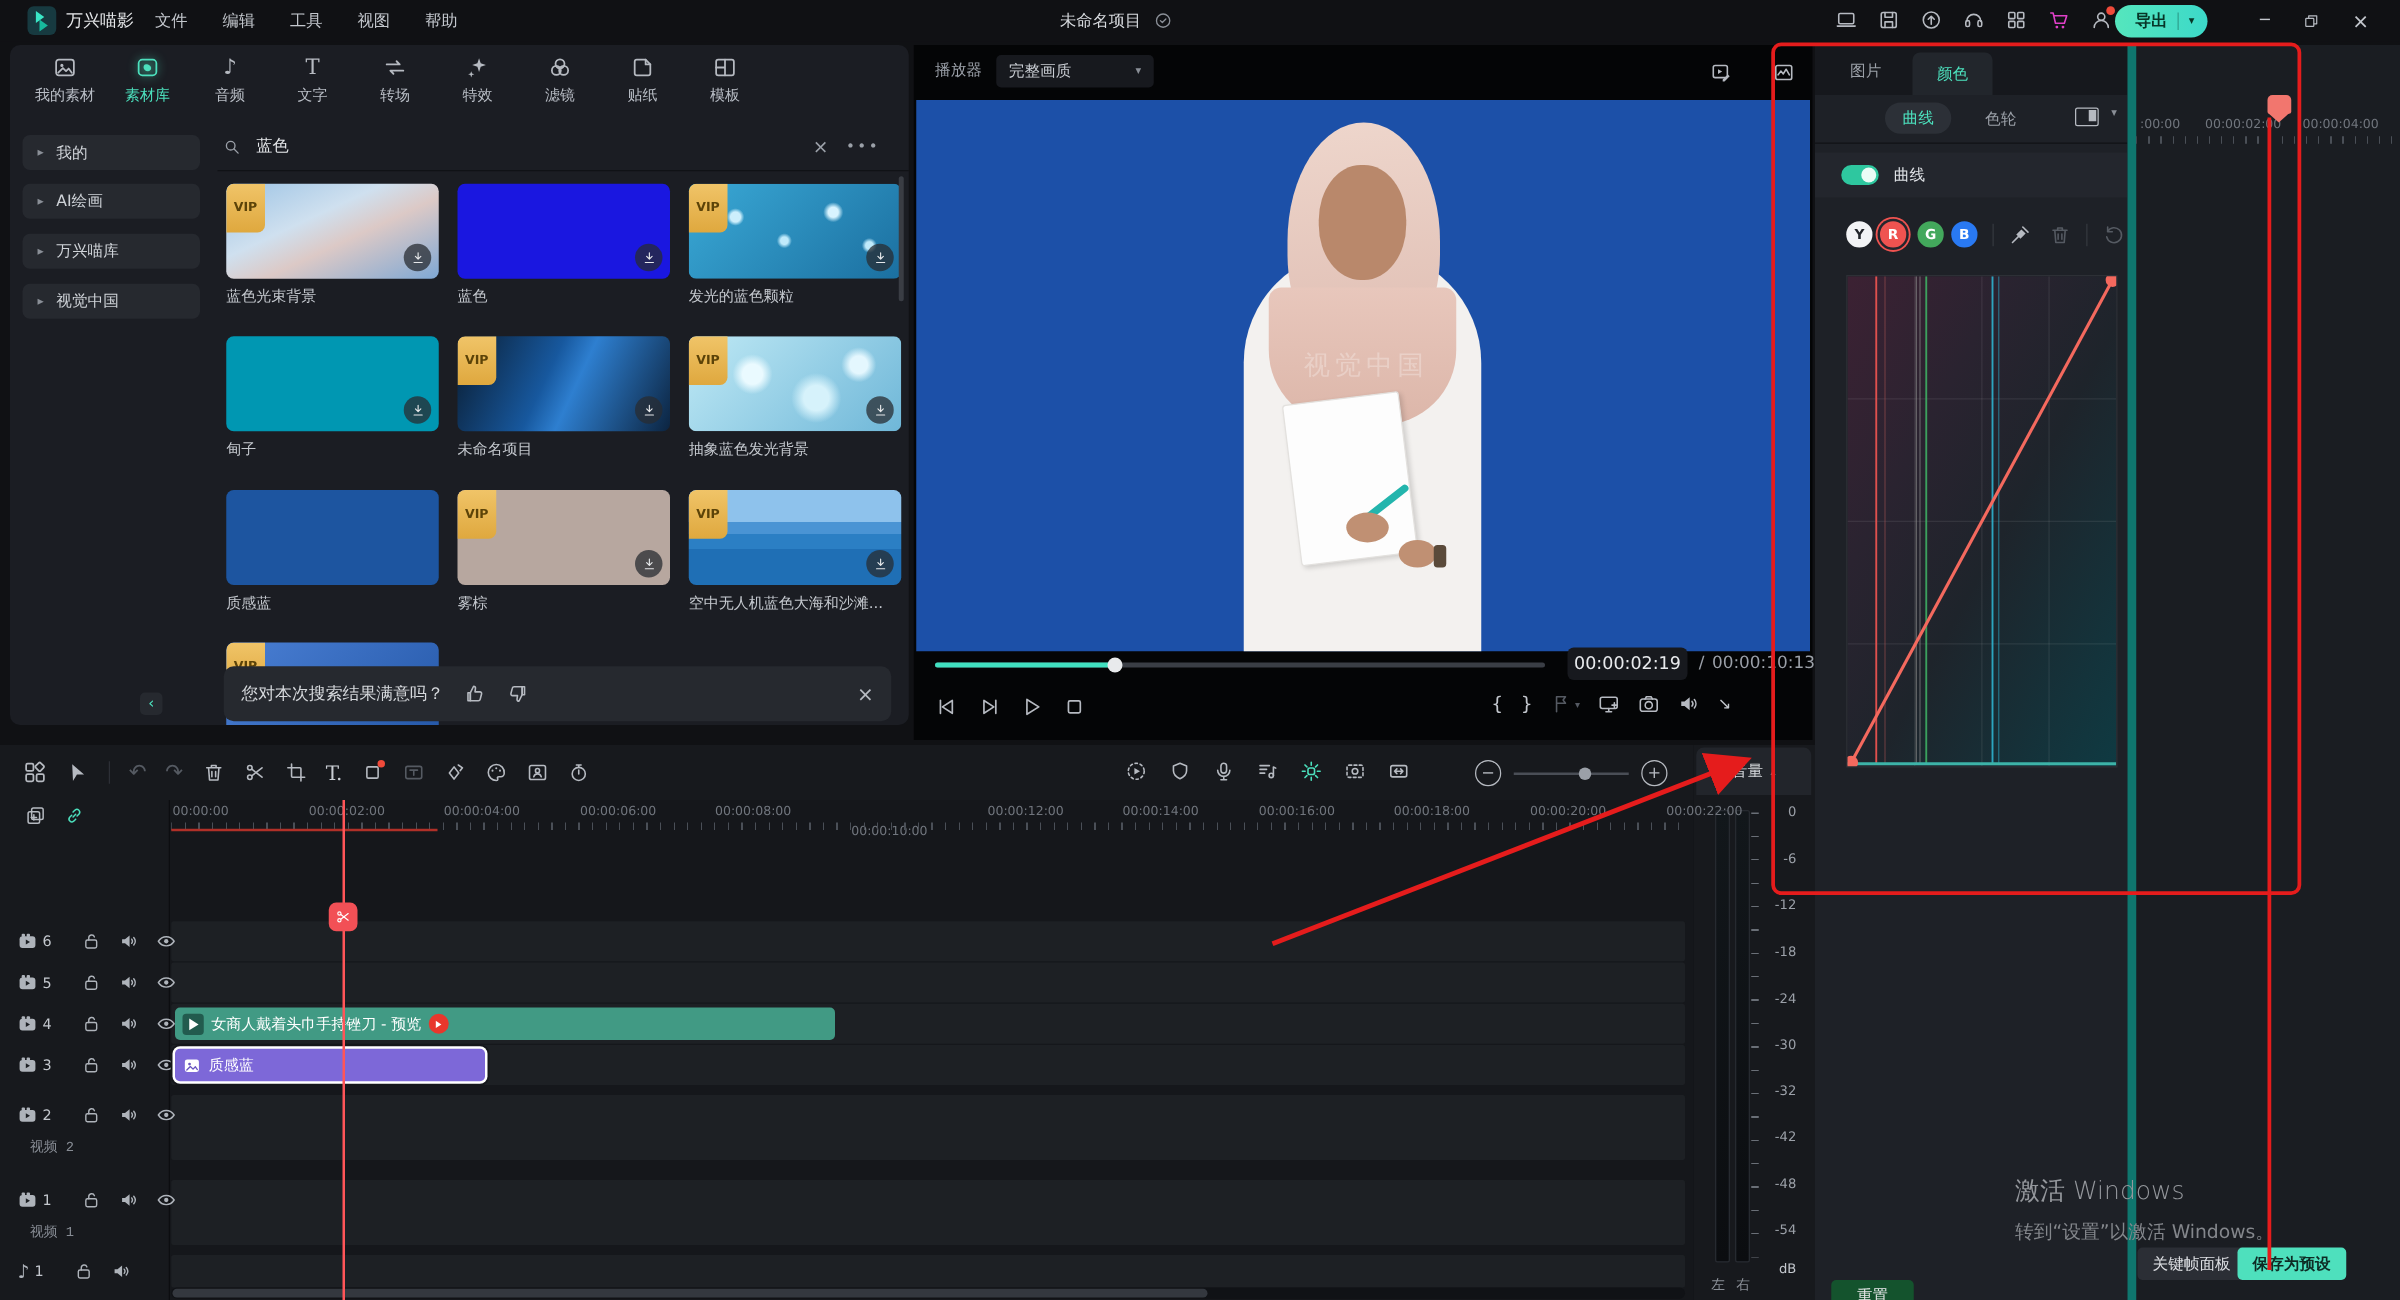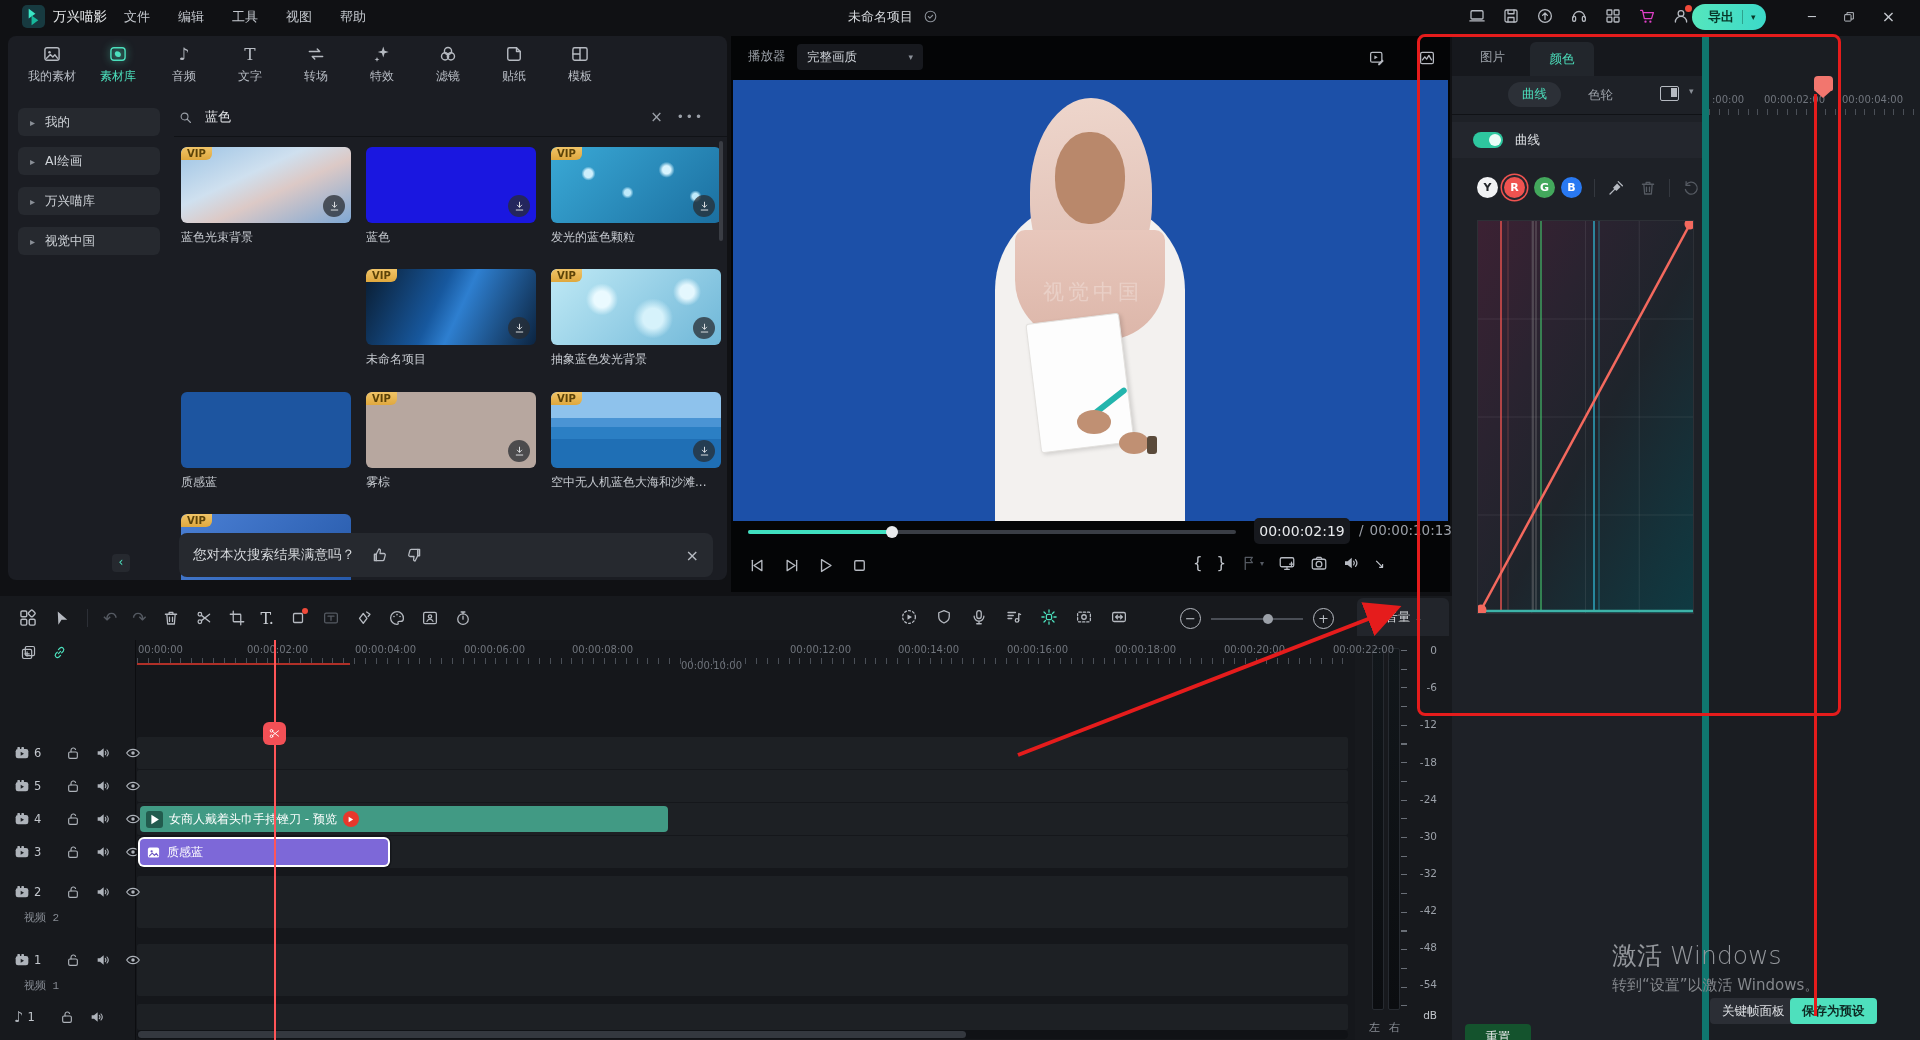--- a/index.html
+++ b/index.html
@@ -17,21 +17,21 @@
   
   #media{left:8px;top:36px;width:719px;height:544px;background:#1b1d23;border-radius:8px;}
   .mtab{width:64px;text-align:center;color:#b9bec6;}
   .mtab .ic{width:20px;height:20px;margin-bottom:4px;}
   .mtab .lbl{font-size:12px;display:block;}
   .mtab.active{color:#4ce0bd;}
   .mtab.active .ic{color:#4ce0bd;filter:drop-shadow(0 0 4px rgba(76,224,189,.8));}
   .sitem{left:10px;width:142px;height:28px;background:#26292f;border-radius:6px;display:flex;align-items:center;gap:10px;padding-left:12px;box-sizing:border-box;color:#cfd3d8;font-size:12.5px;}
   .caret{color:#8a8f97;font-size:10px;}
   .thumb{width:170px;height:76px;border-radius:6px;position:relative;overflow:hidden;}
-  .vip{position:absolute;left:0;top:0;background:linear-gradient(180deg,#f0c468,#dfa83e);color:#5c4308;font-size:10px;font-weight:bold;padding:1px 6px;border-radius:6px 0 6px 0;}
+  .vip{position:absolute;left:0;top:0;background:linear-gradient(180deg,#f0c468,#dfa83e);color:#5c4308;font-size:10px;font-weight:bold;padding:14px 6px;border-radius:6px 0 6px 0;}
   .dl{position:absolute;right:6px;bottom:6px;width:22px;height:22px;border-radius:50%;background:rgba(40,44,50,.75);display:flex;align-items:center;justify-content:center;}
   .dl .ic{width:13px;height:13px;color:#e6e8ea;}
   .clabel{margin-top:6px;font-size:12px;color:#c4c8ce;white-space:nowrap;overflow:hidden;max-width:170px;}
   #feedback{left:171px;top:497px;width:534px;height:44px;background:#26292f;border-radius:8px;display:flex;align-items:center;padding:0 14px;box-sizing:border-box;gap:16px;z-index:6;font-size:13.5px;color:#d6d9dd;}
   
   #player{left:731px;top:36px;width:719px;height:556px;background:#040506;}
   #pvideo{left:2px;top:44px;width:715px;height:441px;background:#1c50a8;overflow:hidden;}
   #pdrop{left:66px;top:8px;width:126px;height:26px;background:#17191e;border-radius:4px;display:flex;align-items:center;justify-content:space-between;padding:0 10px;box-sizing:border-box;font-size:12.5px;color:#c9cdd3;}
   #ptime{left:523px;top:482px;width:96px;height:26px;background:#17191e;border-radius:5px;display:flex;align-items:center;justify-content:center;font-size:14px;color:#e8eaed;}
   .pbar{height:4px;border-radius:2px;}
@@ -479,20 +479,32 @@
               <span class="ic">
                 <svg>
                   <use href="#s-dl"></use>
                 </svg>
               </span>
             </span>
           </div>
         <div class="clabel">发光的蓝色颗粒</div>
       </div>
 
+      <div class="ab" style="left:7px;top:132px">
+        <div class="thumb" style="background:#0097b2">
+            <span class="dl">
+              <span class="ic">
+                <svg>
+                  <use href="#s-dl"></use>
+                </svg>
+              </span>
+            </span>
+          </div>
+        <div class="clabel">甸子</div>
+      </div>
       <div class="ab" style="left:192px;top:132px">
         <div class="thumb" style="background:linear-gradient(115deg,#0a1c30 0%,#17589e 42%,#2e7fd0 55%,#0c2440 100%)">
             <span class="vip">VIP</span>
             <span class="dl">
               <span class="ic">
                 <svg>
                   <use href="#s-dl"></use>
                 </svg>
               </span>
             </span>
@@ -1126,21 +1138,21 @@
 
     <div class="ab" id="kfsub">
       <span class="ab rlbl" style="left:3px;top:58px">:00:00</span>
       <span class="ab rlbl" style="left:55px;top:58px">00:00:02:00</span>
       <span class="ab rlbl" style="left:133px;top:58px">00:00:04:00</span>
       <div class="ab" style="left:0;top:73px;width:218px;height:6px;background:repeating-linear-gradient(to right,#4a4f57 0 1px,transparent 1px 9.7px)"></div>
       <div class="ab" style="left:105px;top:40px;width:19px;height:15px;background:#f2766e;border-radius:4px 4px 2px 2px;z-index:12"></div>
       <div class="ab" style="left:105px;top:54px;width:0;height:0;border-left:9.5px solid transparent;border-right:9.5px solid transparent;border-top:8px solid #f2766e;z-index:12"></div>
     </div>
 
-    <span class="ab" style="left:160px;top:903px;font-size:25px;font-weight:300;color:#94979c">激活 Windows</span>
+    <span class="ab" style="left:160px;top:903px;font-size:20px;font-weight:300;color:#94979c">激活 Windows</span>
     <span class="ab" style="left:160px;top:940px;font-size:15px;color:#84878c">转到“设置”以激活 Windows。</span>
     <span class="ab btn" style="left:13px;top:988px;background:#14532d;color:#e8e9eb;width:42px">重置</span>
     <span class="ab btn" style="left:258px;top:962px;background:#2b2e35;color:#dfe1e5">关键帧面板</span>
     <span class="ab btn" style="left:338px;top:962px;background:#4ee0bd;color:#0e2b24;font-weight:bold">保存为预设</span>
   </div>
 
   <div class="ab anno" style="left:1417px;top:34px;width:418px;height:676px;border:3px solid #e51c1c;border-radius:8px"></div>
   <div class="ab anno" style="left:1814px;top:94px;width:3px;height:922px;background:#e51c1c"></div>
   <svg class="ab anno" style="left:1000px;top:585px" width="420" height="180">
     <defs>

